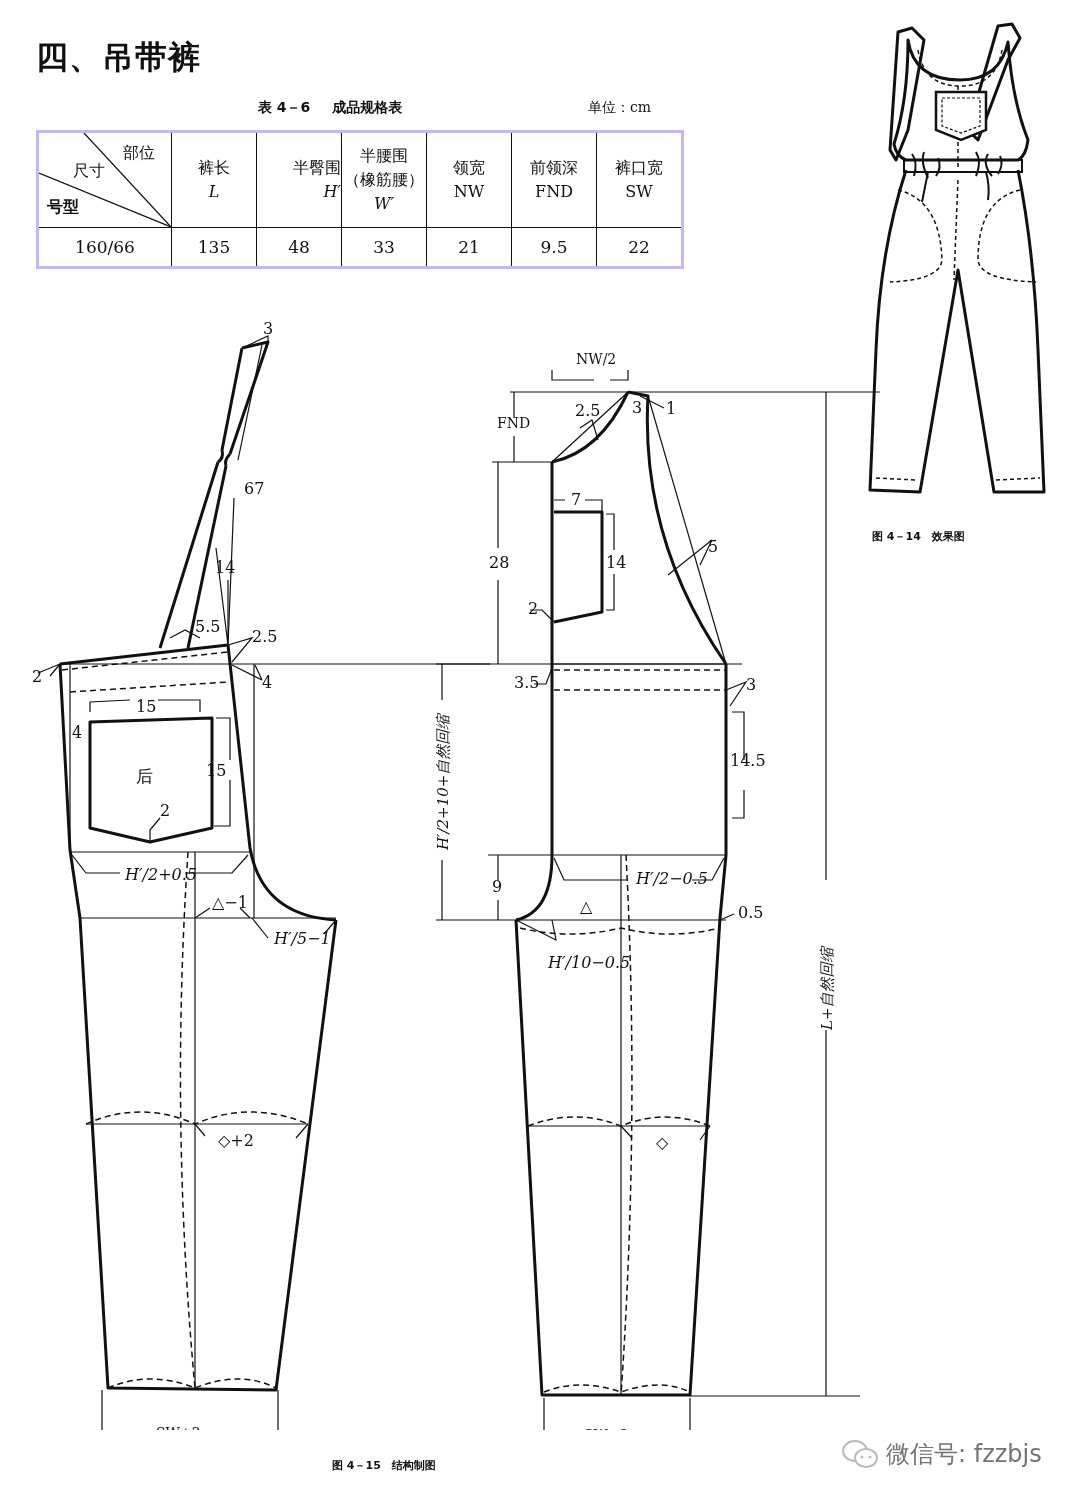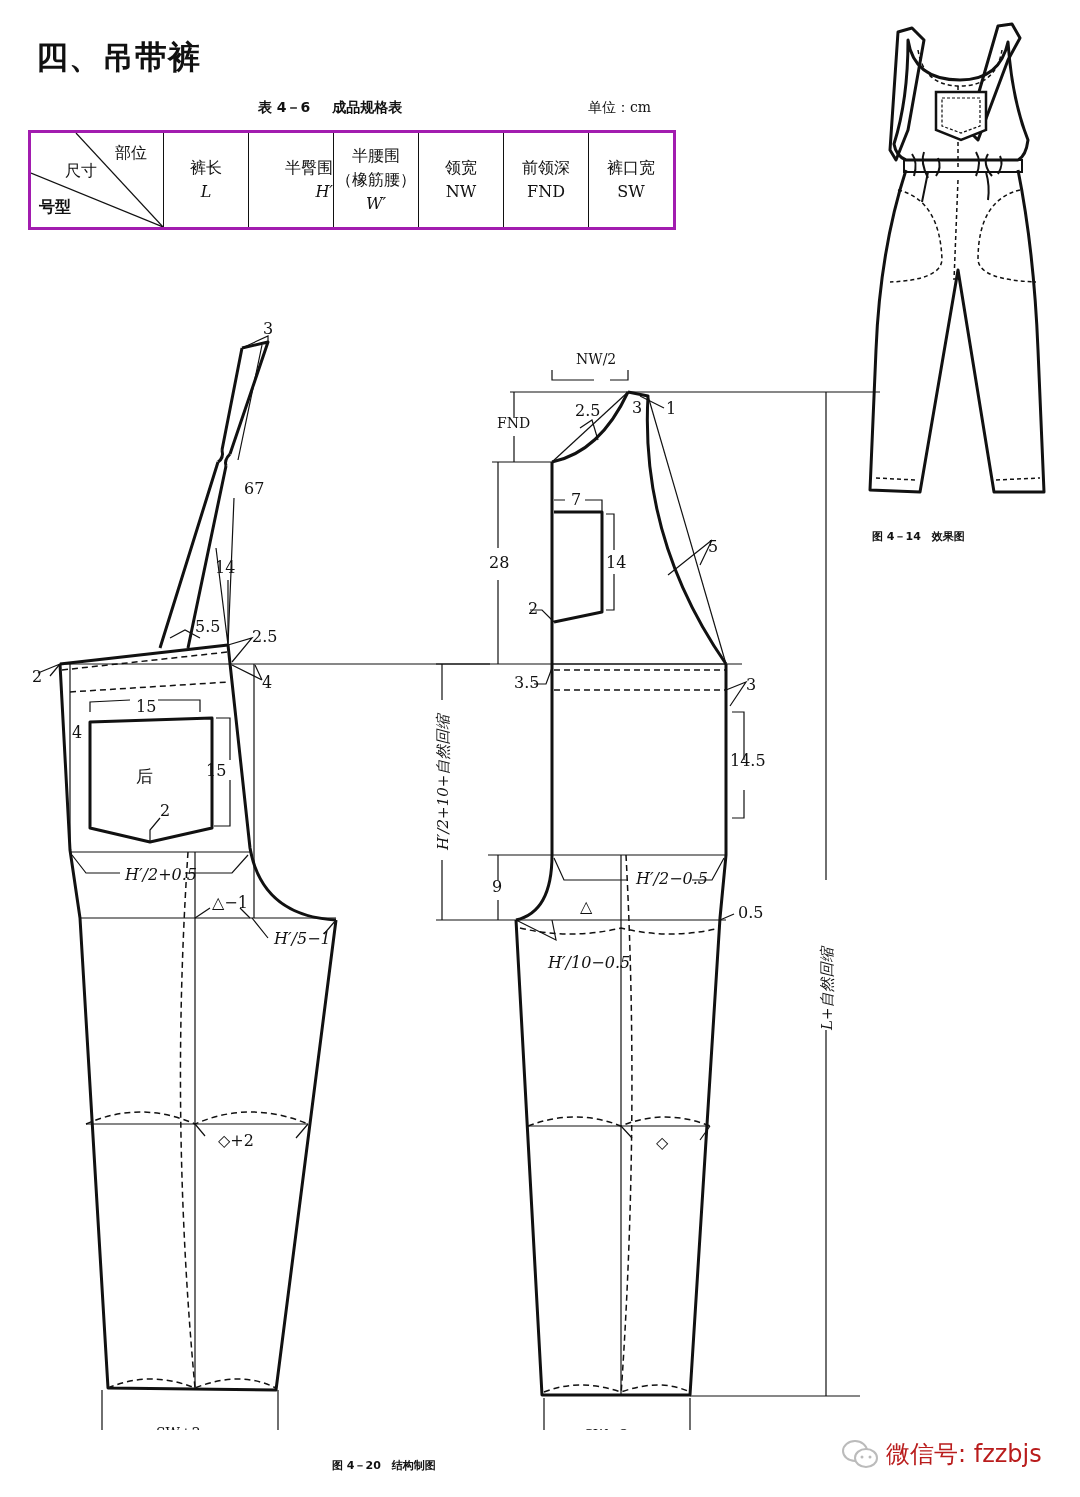--- a/index.html
+++ b/index.html
@@ -2,29 +2,29 @@
 <html><head>
 <meta charset="utf-8">
 <style>
   html,body{margin:0;padding:0;background:#fff;}
   body{width:1080px;height:1497px;position:relative;overflow:hidden;font-family:"DejaVu Serif","Liberation Serif",serif;color:#111;}
   .abs{position:absolute;}
   .section-title{left:36px;top:36px;font-family:"DejaVu Sans","Liberation Sans",sans-serif;font-weight:bold;font-size:32px;letter-spacing:1px;}
   .table-caption{left:258px;top:99px;font-family:"DejaVu Sans","Liberation Sans",sans-serif;font-weight:bold;font-size:14px;}
   .table-caption .num{margin-right:22px;}
   .unit{left:588px;top:99px;font-size:14px;}
-  table.spec{position:absolute;left:28px;top:130px;border-collapse:collapse;border:3px solid #a21caf;}
+  table.spec{position:absolute;left:36px;top:130px;border-collapse:collapse;border:3px solid #c4b5fd;}
   table.spec td{border:1.5px solid #111;text-align:center;font-size:16px;line-height:24px;padding:0;}
   table.spec tr.hdr td{height:94px;}
   table.spec tr.row td{height:38px;font-size:17px;}
   .diag{position:relative;width:132px;height:94px;}
   .diag span{position:absolute;font-size:16px;}
   .diag svg{position:absolute;left:0;top:0;}
   .fig-caption{font-family:"DejaVu Sans","Liberation Sans",sans-serif;font-weight:bold;font-size:11px;}
-  .watermark{left:840px;top:1438px;font-family:"DejaVu Sans","Liberation Sans",sans-serif;font-size:24px;color:#b91c1c;display:flex;align-items:center;gap:6px;}
+  .watermark{left:840px;top:1438px;font-family:"DejaVu Sans","Liberation Sans",sans-serif;font-size:24px;color:#737373;display:flex;align-items:center;gap:6px;}
   svg text{font-family:"DejaVu Serif","Liberation Serif",serif;}
 </style>
 </head>
 <body>
 
 <div class="abs section-title">四、吊带裤</div>
 
 <div class="abs table-caption">
   <span class="num">表 4－6</span><span>成品规格表</span>
 </div>
@@ -62,20 +62,29 @@
           <div>NW</div>
         </td>
     <td style="width:84px;">
           <div>前领深</div>
           <div>FND</div>
         </td>
     <td style="width:84px;">
           <div>裤口宽</div>
           <div>SW</div>
         </td>
+  </tr>
+  <tr class="row">
+    <td>160/66</td>
+    <td>135</td>
+    <td>48</td>
+    <td>33</td>
+    <td>21</td>
+    <td>9.5</td>
+    <td>22</td>
   </tr>
 </tbody>
   </table>
 
 <svg class="abs" style="left:850px;top:20px;" width="230" height="500" viewBox="0 0 230 500">
   <g fill="none" stroke="#111" stroke-width="3" stroke-linejoin="round">
 
     <path d="M48 12 L62 8 L74 20 L58 110 L46 140 L40 130 Z"></path>
     <path d="M148 6 L162 4 L170 18 L158 40 L128 120 L118 110 Z"></path>
 
@@ -257,21 +266,21 @@
     <text class="lbl it" x="636" y="884">H′/2−0.5</text>
     <text class="lbl" x="580" y="912">△</text>
     <text class="lbl" x="738" y="918">0.5</text>
     <text class="lbl it" x="548" y="968">H′/10−0.5</text>
     <text class="lbl" x="656" y="1148">◇</text>
     <text class="lbl" x="584" y="1440" style="font-size:14px">SW−2</text>
     <text class="lbl it" x="0" y="0" transform="translate(832,1030) rotate(-90)" style="font-size:15px">L+自然回缩</text>
   </g>
 </svg>
 
-<div class="abs fig-caption" style="left:332px;top:1458px;">图 4－20　结构制图</div>
+<div class="abs fig-caption" style="left:332px;top:1458px;">图 4－15　结构制图</div>
 
 <div class="abs watermark">
   <svg width="40" height="32" viewBox="0 0 40 32">
     <ellipse cx="15" cy="13" rx="12" ry="10" fill="none" stroke="#bbb" stroke-width="2"></ellipse>
     <ellipse cx="26" cy="20" rx="11" ry="9" fill="#fff" stroke="#bbb" stroke-width="2"></ellipse>
     <circle cx="22" cy="19" r="1.5" fill="#bbb"></circle>
       <circle cx="30" cy="19" r="1.5" fill="#bbb"></circle>
   </svg>
   <span>微信号: fzzbjs</span>
 </div>

